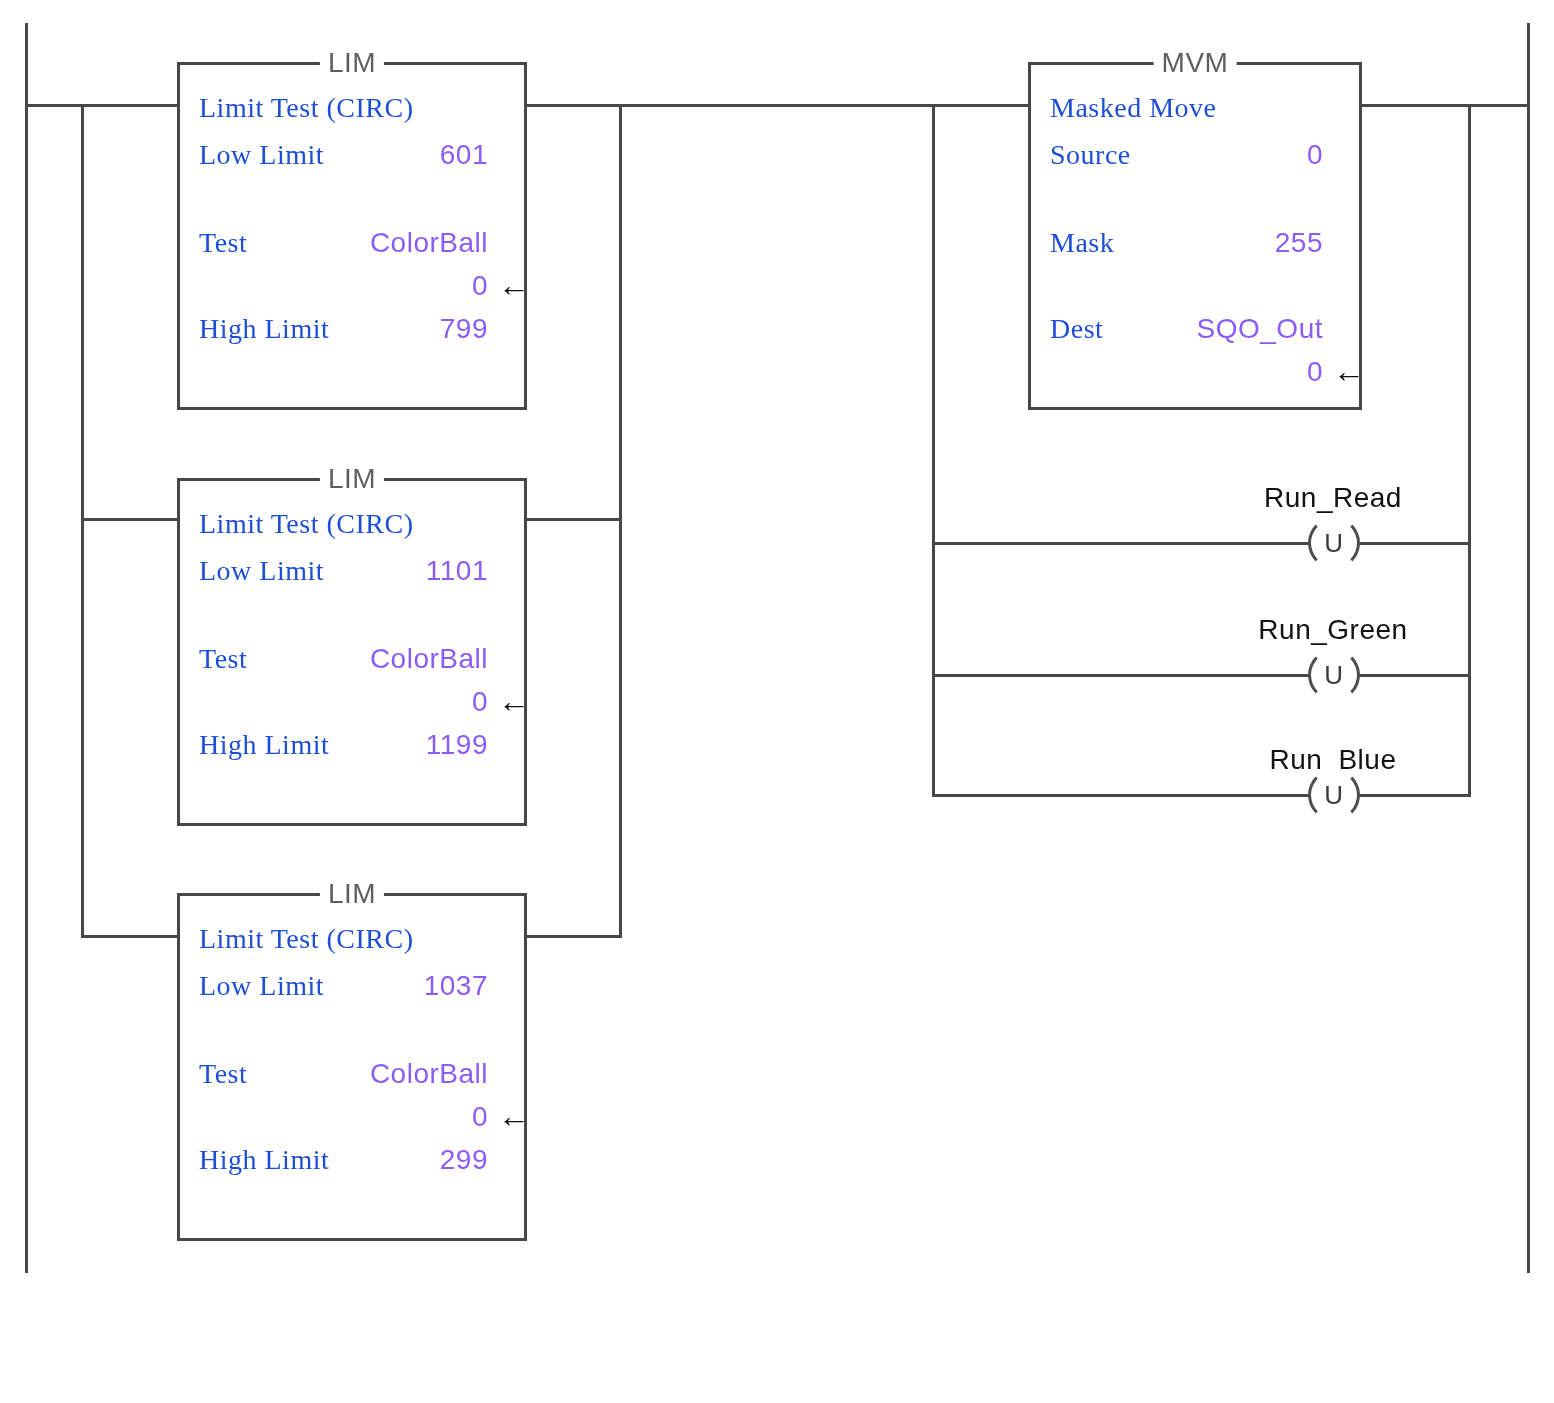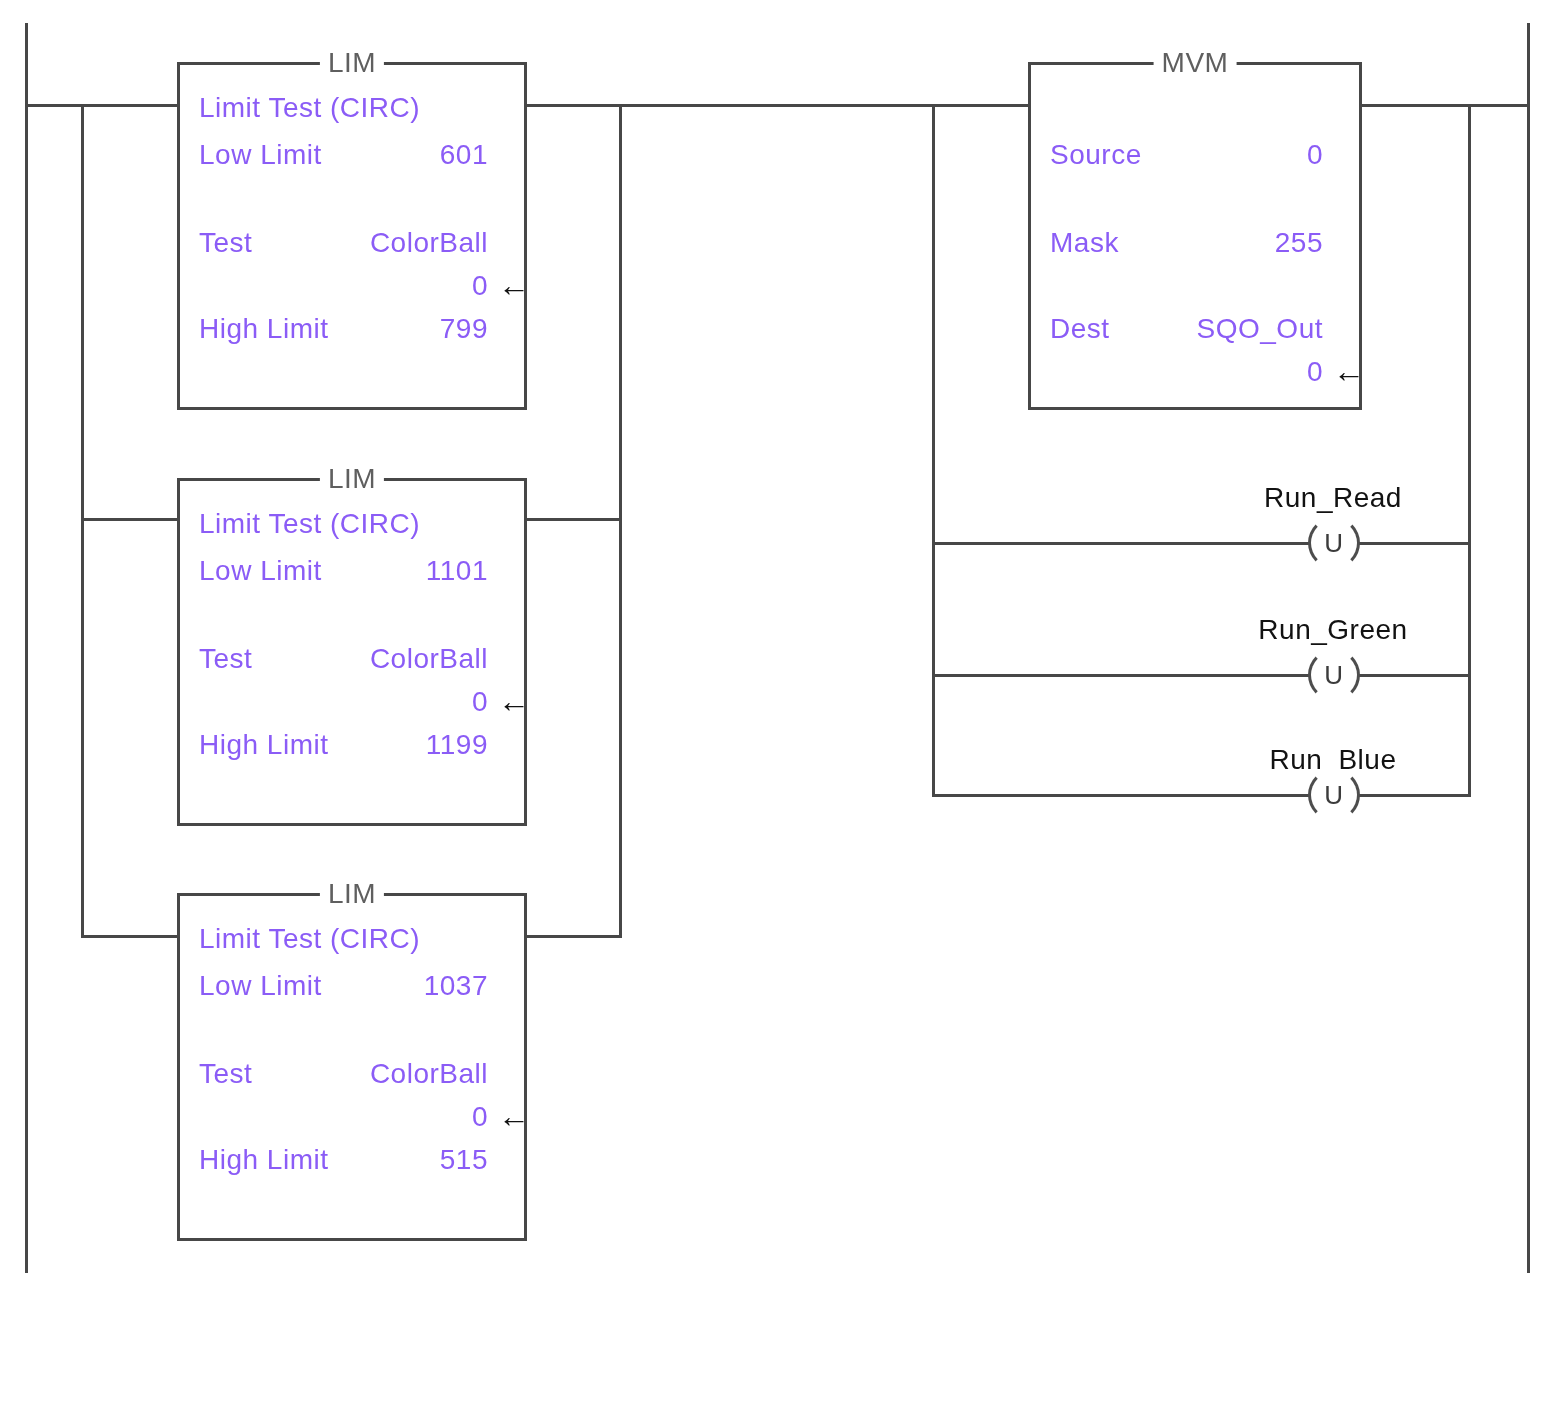--- a/index.html
+++ b/index.html
@@ -34,21 +34,21 @@
   .row{
     position:absolute;
     left:19px;right:36px;
     height:32px;line-height:32px;
     font-size:28px;
     display:flex;
     justify-content:space-between;
     white-space:nowrap;
   }
   .row.vrow{justify-content:flex-end;}
-  .row .lbl{color:#8b5cf6;}
+  .row .lbl{color:#1d4ed8;font-family:Liberation Serif, serif;}
   .row .val{color:#8b5cf6;}
   .arrow{
     position:absolute;
     right:-48px;top:-2px;
     width:44px;text-align:center;
     color:#121212;
     font-size:32px;font-weight:bold;
     line-height:34px;
   }
   .coil{
@@ -154,26 +154,29 @@
     <div class="row" style="top:162px">
       <span class="lbl">Test</span>
       <span class="val">ColorBall</span>
     </div>
     <div class="row vrow" style="top:205px">
       <span class="val">0</span>
       <span class="arrow">←</span>
     </div>
     <div class="row" style="top:248px">
       <span class="lbl">High Limit</span>
-      <span class="val">515</span>
+      <span class="val">299</span>
     </div>
   </div>
 
   <div class="block" style="left:1028px;top:62px;width:334px;height:348px">
     <div class="mnemonic">MVM</div>
+    <div class="row" style="top:27px">
+      <span class="lbl">Masked Move</span>
+    </div>
     <div class="row" style="top:74px">
       <span class="lbl">Source</span>
       <span class="val">0</span>
     </div>
     <div class="row" style="top:162px">
       <span class="lbl">Mask</span>
       <span class="val">255</span>
     </div>
     <div class="row" style="top:248px">
       <span class="lbl">Dest</span>

